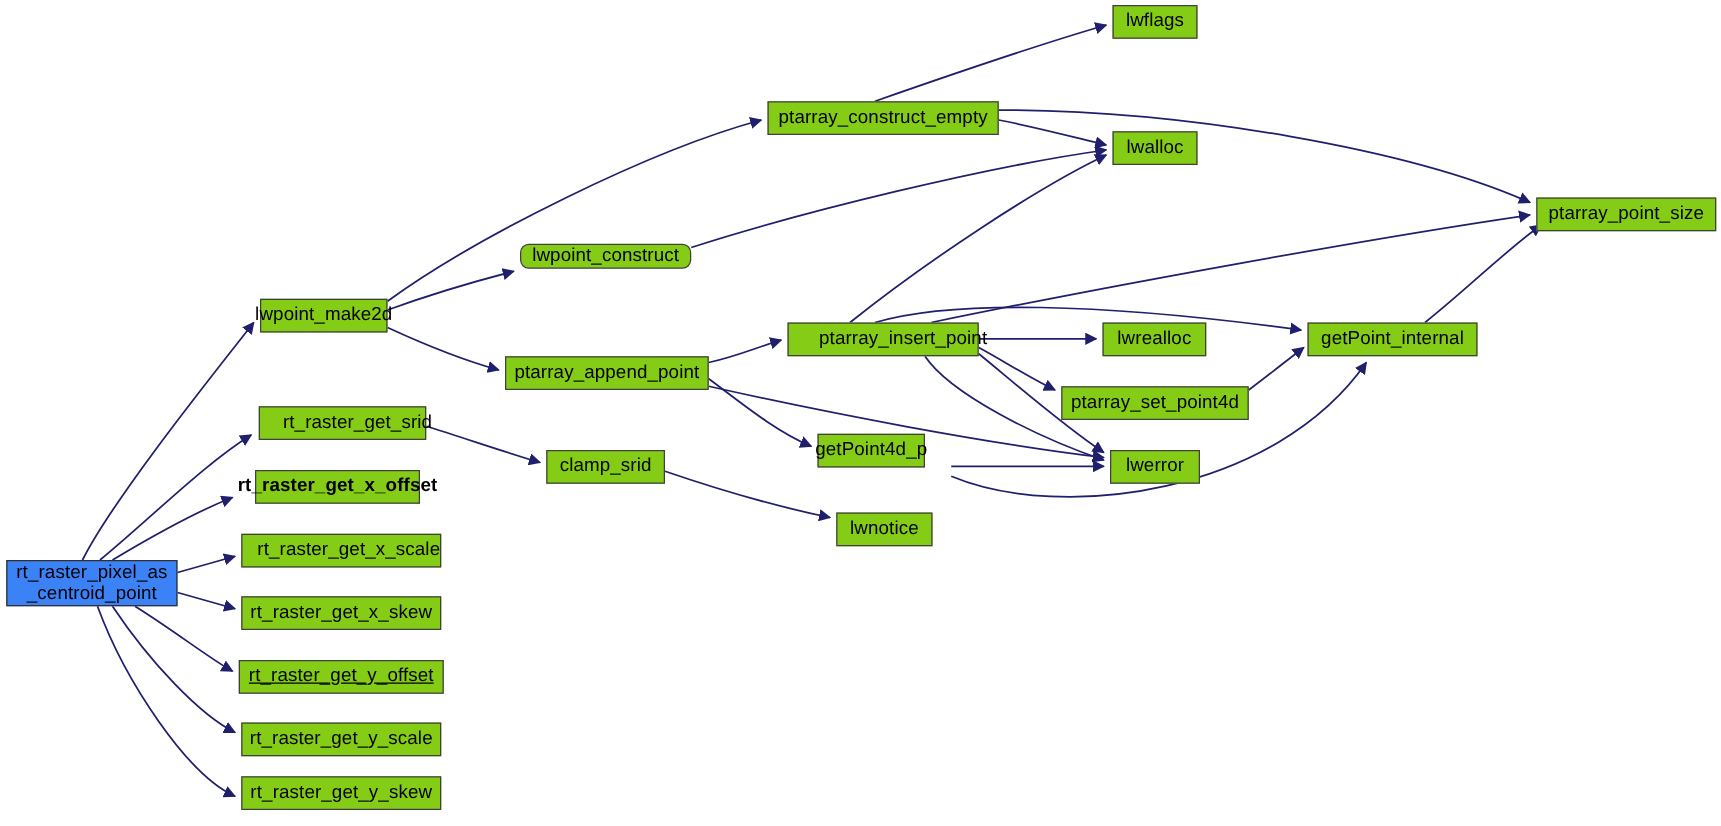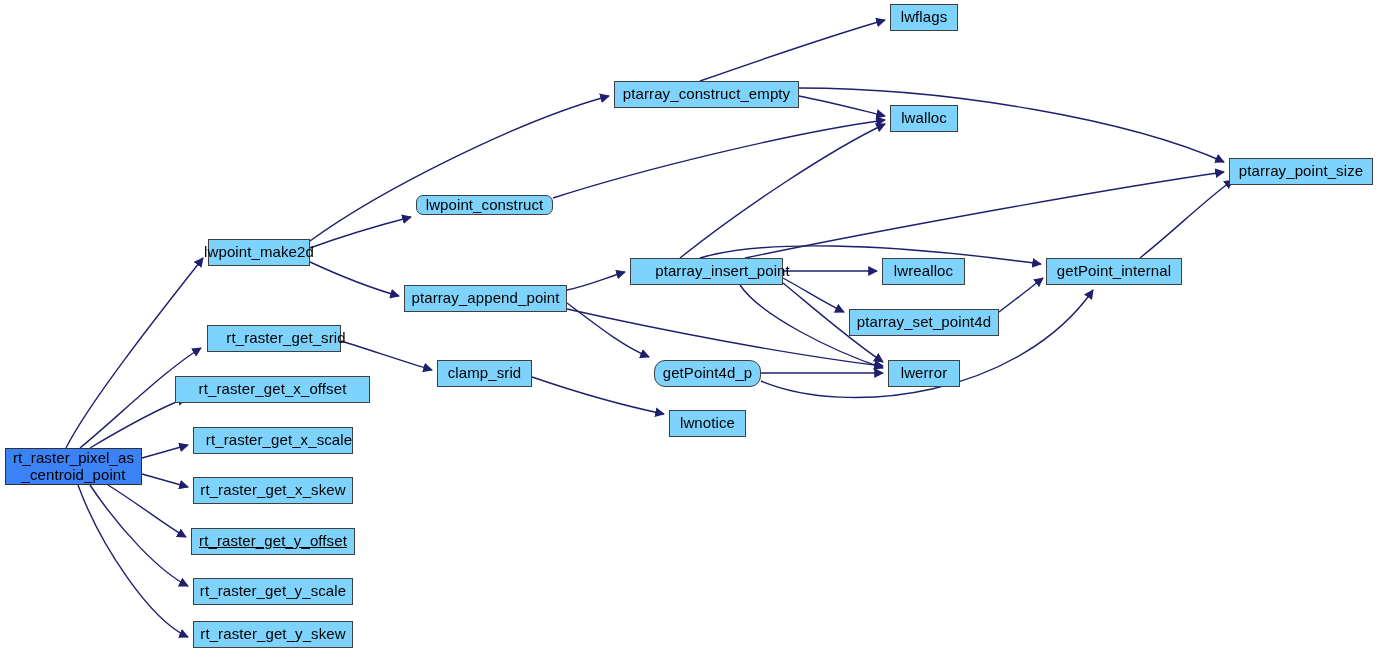--- a/index.html
+++ b/index.html
@@ -4,21 +4,21 @@
 <title>Call Graph</title>
 <style>
   html,body{margin:0;padding:0;background:#ffffff;}
   body{font-family:"Liberation Sans","DejaVu Sans",sans-serif;}
   #canvas{position:relative;width:1377px;height:661px;background:#ffffff;overflow:hidden;}
   #edges{position:absolute;left:0;top:0;width:1377px;height:661px;}
   .node{
     position:absolute;
     box-sizing:border-box;
     border:1px solid #404040;
-    background:#7dd3fc;
+    background:#84cc16;
     color:#000000;
     font-size:15px;
     line-height:1.12;
     display:flex;
     align-items:center;
     justify-content:center;
     text-align:center;
     white-space:pre;
     z-index:5;
     letter-spacing:0.1px;
@@ -72,32 +72,32 @@
         <path d="M532,377 C570,390 620,405 664,414" marker-end="url(#arrow)" stroke="#1f1f6e"></path>
         <path d="M341,341 C370,350 405,362 432,370" marker-end="url(#arrow)" stroke="#1f1f6e"></path>
       </g>
   </svg>
 
   <div id="node-layer">
       <div class="node root" style="left: 5px; top: 448px; width: 137px; height: 37px; background: #3b82f6;">rt_raster_pixel_as
 _centroid_point</div>
       <div class="node" style="left: 208px; top: 239px; width: 102px; height: 27px;">lwpoint_make2d</div>
       <div class="node" style="left: 207px; top: 325px; width: 134px; height: 27px; padding-left: 24px;">rt_raster_get_srid</div>
-      <div class="node" style="left: 175px; top: 376px; width: 195px; height: 27px;">rt_raster_get_x_offset</div>
+      <div class="node" style="left: 204px; top: 376px; width: 132px; height: 27px; font-weight: bold;">rt_raster_get_x_offset</div>
       <div class="node" style="left: 193px; top: 427px; width: 160px; height: 27px; padding-left: 12px;">rt_raster_get_x_scale</div>
       <div class="node" style="left: 193px; top: 477px; width: 160px; height: 27px;">rt_raster_get_x_skew</div>
       <div class="node" style="left: 191px; top: 528px; width: 164px; height: 27px; text-decoration: underline;">rt_raster_get_y_offset</div>
       <div class="node" style="left: 193px; top: 578px; width: 160px; height: 27px;">rt_raster_get_y_scale</div>
       <div class="node" style="left: 193px; top: 621px; width: 160px; height: 27px;">rt_raster_get_y_skew</div>
       <div class="node" style="left: 416px; top: 195px; width: 137px; height: 20px; border-radius: 7px;">lwpoint_construct</div>
       <div class="node" style="left: 404px; top: 285px; width: 163px; height: 27px;">ptarray_append_point</div>
       <div class="node" style="left: 437px; top: 360px; width: 95px; height: 27px;">clamp_srid</div>
       <div class="node" style="left: 614px; top: 81px; width: 185px; height: 27px;">ptarray_construct_empty</div>
       <div class="node" style="left: 630px; top: 258px; width: 153px; height: 27px; padding-left: 32px;">ptarray_insert_point</div>
-      <div class="node" style="left: 654px; top: 360px; width: 107px; height: 27px; border-radius: 11px;">getPoint4d_p</div>
+      <div class="node" style="left: 654px; top: 347px; width: 86px; height: 27px;">getPoint4d_p</div>
       <div class="node" style="left: 669px; top: 410px; width: 77px; height: 27px;">lwnotice</div>
       <div class="node" style="left: 890px; top: 4px; width: 68px; height: 27px;">lwflags</div>
       <div class="node" style="left: 890px; top: 105px; width: 68px; height: 27px;">lwalloc</div>
       <div class="node" style="left: 882px; top: 258px; width: 83px; height: 27px;">lwrealloc</div>
       <div class="node" style="left: 849px; top: 309px; width: 150px; height: 27px;">ptarray_set_point4d</div>
       <div class="node" style="left: 888px; top: 360px; width: 72px; height: 27px;">lwerror</div>
       <div class="node" style="left: 1046px; top: 258px; width: 136px; height: 27px;">getPoint_internal</div>
       <div class="node" style="left: 1229px; top: 158px; width: 144px; height: 27px;">ptarray_point_size</div>
     </div>
 

